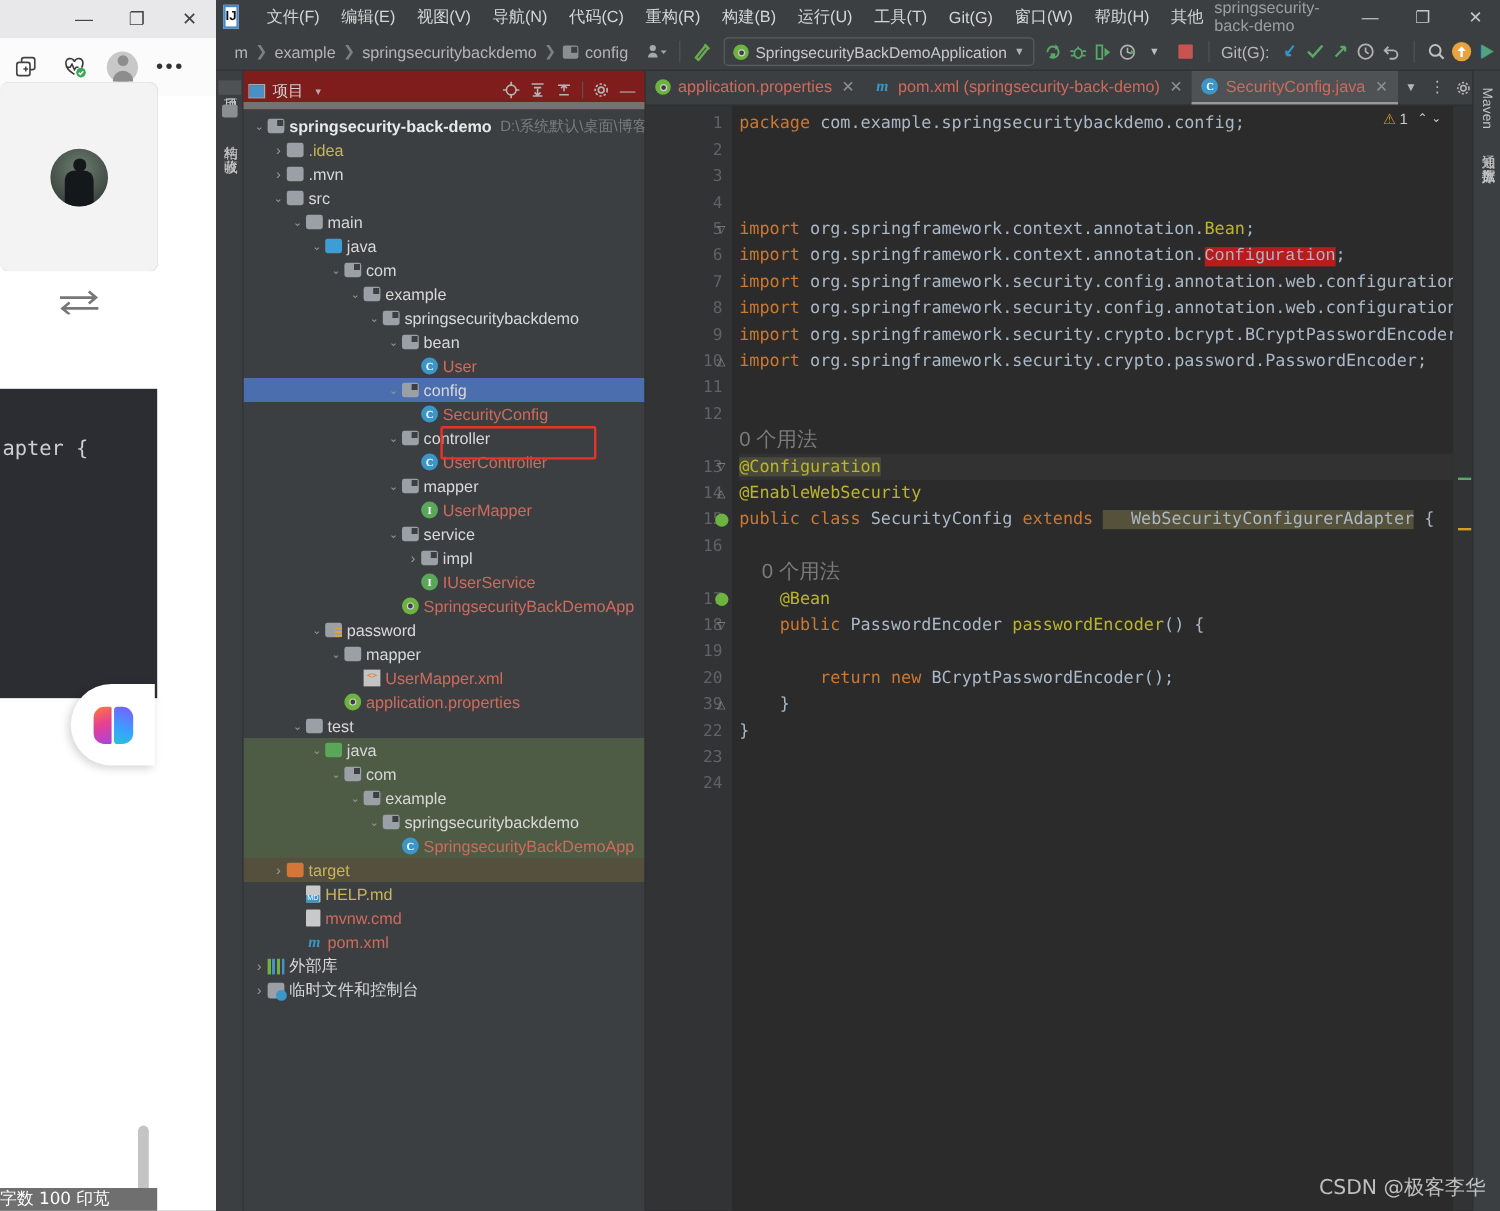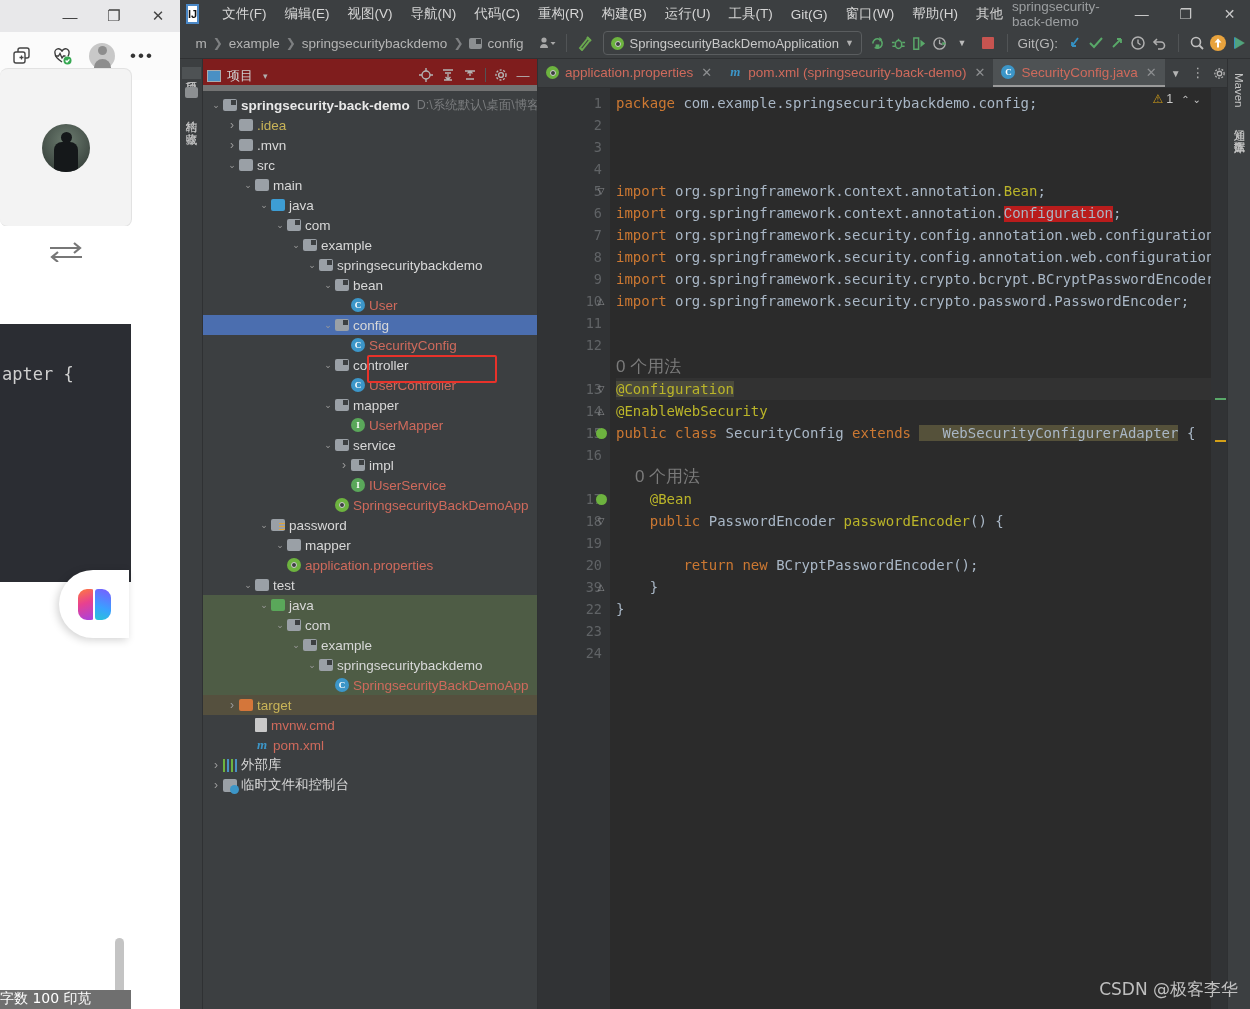--- a/index.html
+++ b/index.html
@@ -473,20 +473,25 @@
             <div class="node" style="padding-left: 54px;">
               <span class="arrow">⌄</span>
               <span class="folder res"></span>
               <span class="lbl t-white">password</span>
             </div>
             <div class="node" style="padding-left: 70px;">
               <span class="arrow">⌄</span>
               <span class="folder"></span>
               <span class="lbl t-white">mapper</span>
             </div>
+            <div class="node" style="padding-left: 86px;">
+              <span class="arrow"></span>
+              <span class="xmlic"></span>
+              <span class="lbl t-red">UserMapper.xml</span>
+            </div>
             <div class="node" style="padding-left: 70px;">
               <span class="arrow"></span>
               <span class="spring"></span>
               <span class="lbl t-red">application.properties</span>
             </div>
             <div class="node" style="padding-left: 38px;">
               <span class="arrow">⌄</span>
               <span class="folder"></span>
               <span class="lbl t-white">test</span>
             </div>
@@ -512,20 +517,25 @@
             </div>
             <div class="node green" style="padding-left: 118px;">
               <span class="arrow"></span>
               <span class="cls">C</span>
               <span class="lbl t-red">SpringsecurityBackDemoApp</span>
             </div>
             <div class="node brown" style="padding-left: 22px;">
               <span class="arrow" style="font-size: 12px;">›</span>
               <span class="folder orange"></span>
               <span class="lbl t-yellow">target</span>
+            </div>
+            <div class="node" style="padding-left: 38px;">
+              <span class="arrow"></span>
+              <span class="fileic md"></span>
+              <span class="lbl t-yellow">HELP.md</span>
             </div>
             <div class="node" style="padding-left: 38px;">
               <span class="arrow"></span>
               <span class="fileic"></span>
               <span class="lbl t-red">mvnw.cmd</span>
             </div>
             <div class="node" style="padding-left: 38px;">
               <span class="arrow"></span>
               <span class="mic">m</span>
               <span class="lbl t-red">pom.xml</span>

